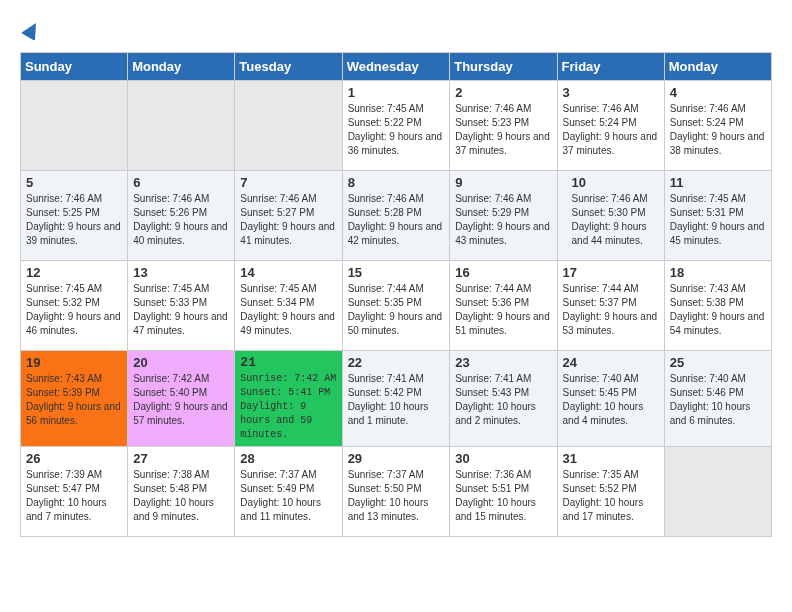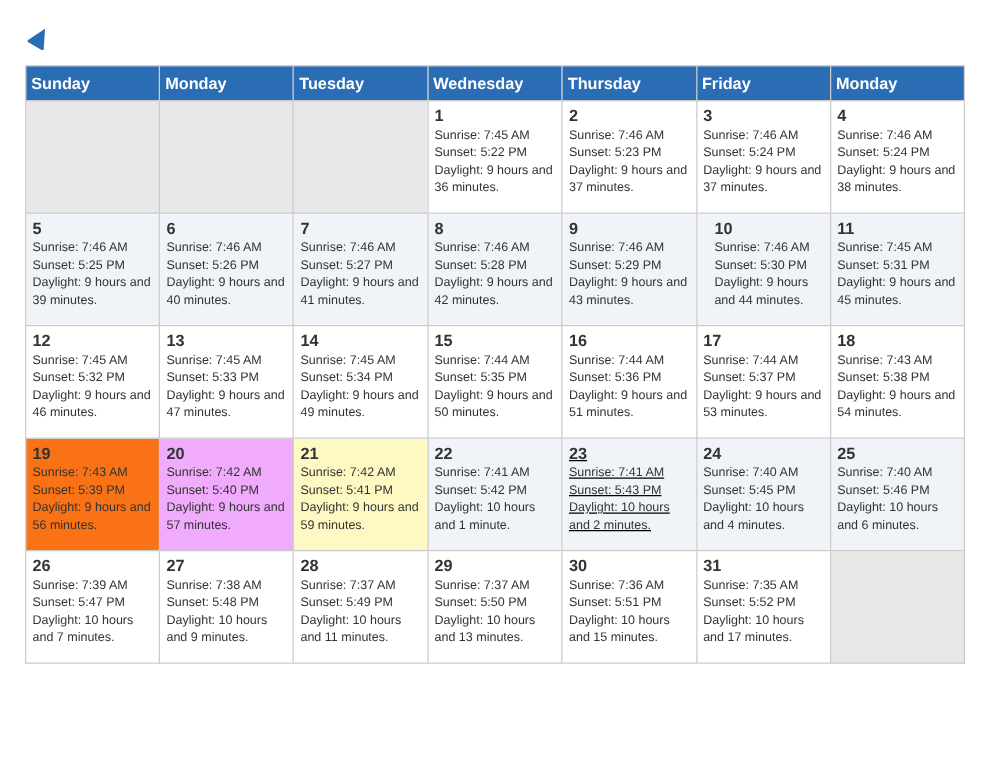--- a/index.html
+++ b/index.html
@@ -233,33 +233,33 @@
           <div class="day-info" style="white-space: pre-line;">Sunrise: 7:43 AM
 Sunset: 5:39 PM
 Daylight: 9 hours and 56 minutes.</div>
         </td>
         <td style="background: #f0abfc;">
           <div class="day-number">20</div>
           <div class="day-info" style="white-space: pre-line;">Sunrise: 7:42 AM
 Sunset: 5:40 PM
 Daylight: 9 hours and 57 minutes.</div>
         </td>
-        <td style="background: #fef9c3;">
+        <td style="background: #22c55e; font-family: Liberation Mono, monospace;">
           <div class="day-number">21</div>
           <div class="day-info" style="white-space: pre-line;">Sunrise: 7:42 AM
 Sunset: 5:41 PM
 Daylight: 9 hours and 59 minutes.</div>
         </td>
         <td style="background: rgb(240, 244, 248);">
           <div class="day-number">22</div>
           <div class="day-info" style="white-space: pre-line;">Sunrise: 7:41 AM
 Sunset: 5:42 PM
 Daylight: 10 hours and 1 minute.</div>
         </td>
-        <td style="background: rgb(240, 244, 248); text-decoration: underline;">
+        <td style="background: rgb(240, 244, 248);">
           <div class="day-number">23</div>
           <div class="day-info" style="white-space: pre-line;">Sunrise: 7:41 AM
 Sunset: 5:43 PM
 Daylight: 10 hours and 2 minutes.</div>
         </td>
         <td style="background: rgb(240, 244, 248);">
           <div class="day-number">24</div>
           <div class="day-info" style="white-space: pre-line;">Sunrise: 7:40 AM
 Sunset: 5:45 PM
 Daylight: 10 hours and 4 minutes.</div>

